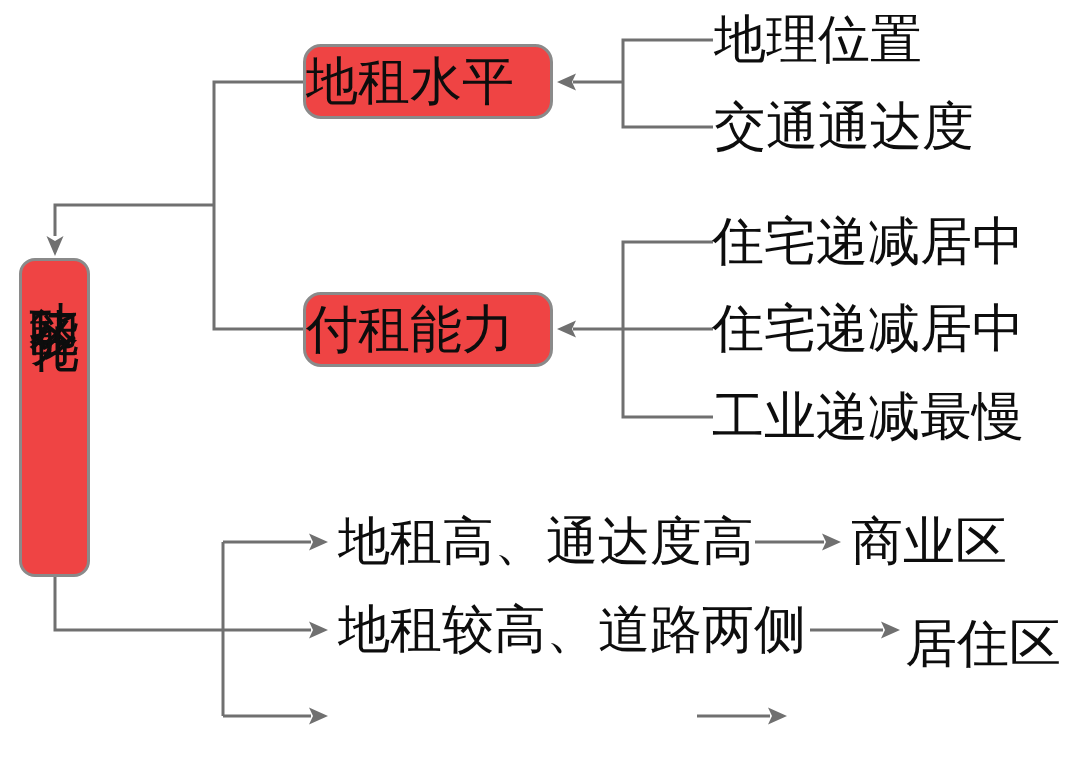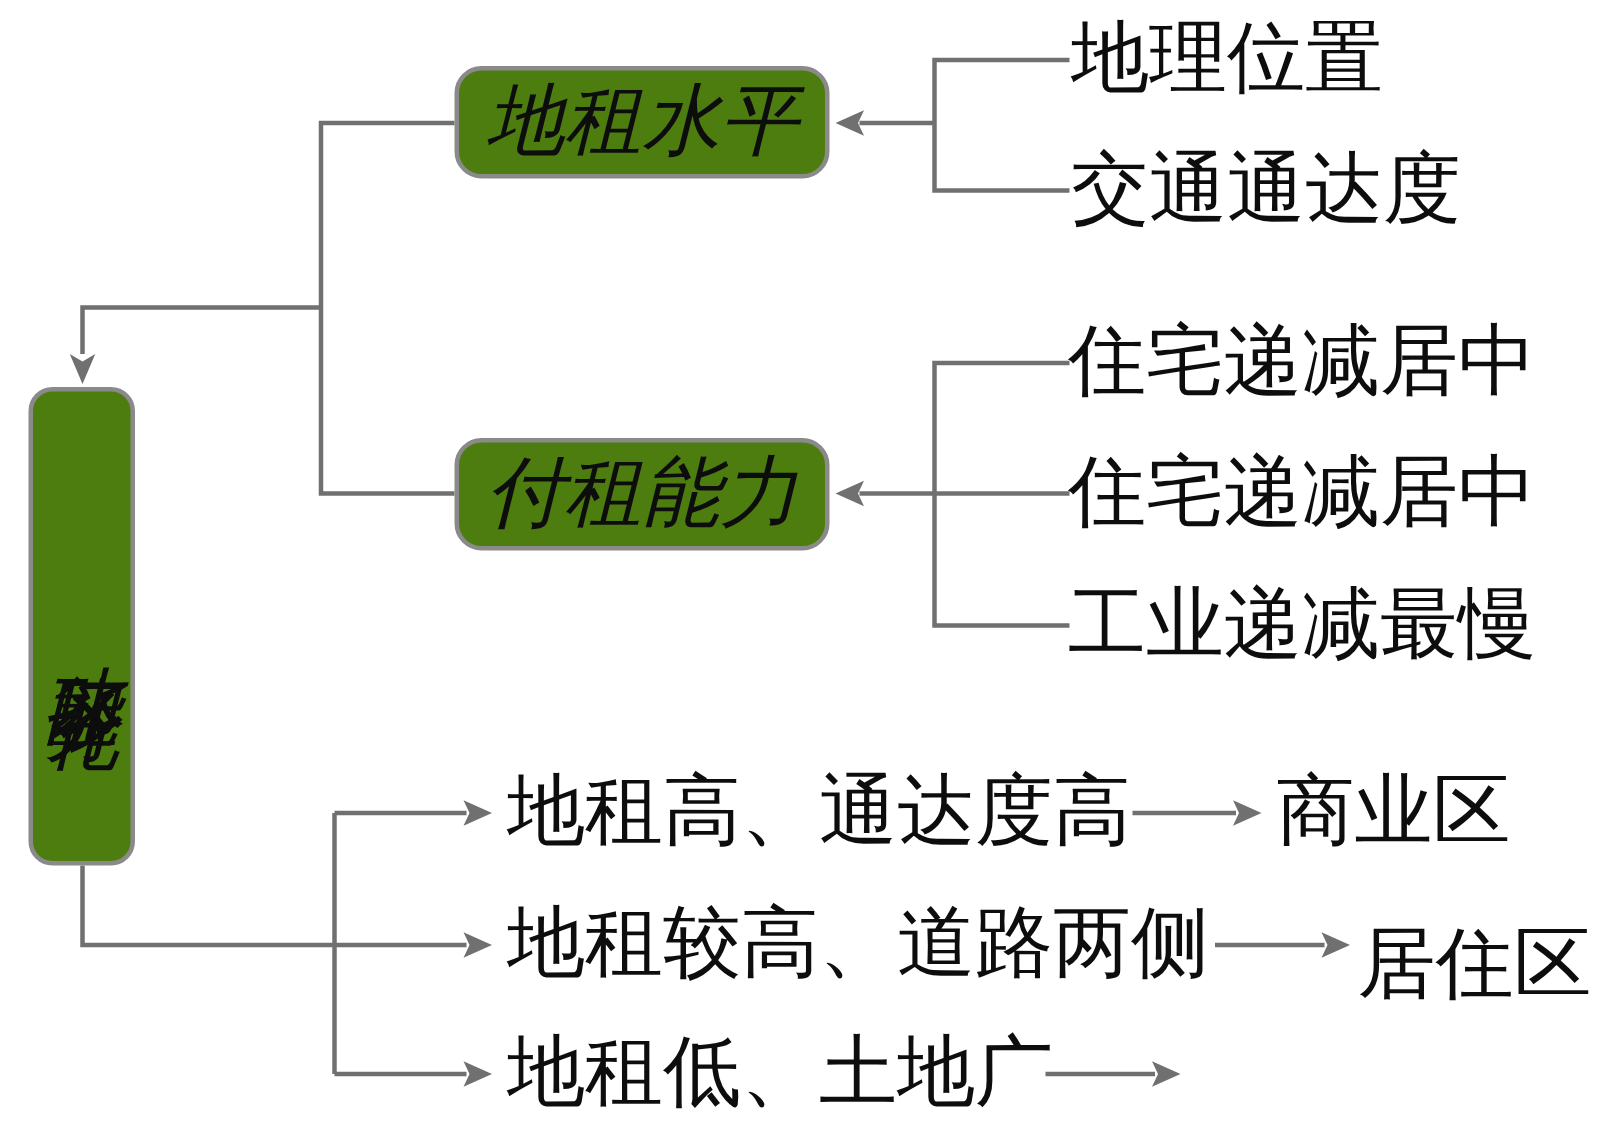--- a/index.html
+++ b/index.html
@@ -11,24 +11,24 @@
     color:var(--txt,#0d0d0d);
     overflow:hidden;
   }
   #wires{position:absolute;left:0;top:0;width:1080px;height:764px;}
   #wires path{fill:none;stroke:var(--line,#707070);stroke-width:3;}
   #wires polygon{fill:var(--line,#707070);stroke:none;}
   .node{
     position:absolute;
     border:3px solid var(--border,#8a8a8a);
     border-radius:18px;
-    background:#4d7c0f;
-    display:flex;align-items:center;justify-content:center;
+    background:#ef4444;
+    display:flex;align-items:center;
     box-sizing:border-box;
-    font-size:52px;line-height:1;white-space:nowrap;font-style:italic;
+    font-size:52px;line-height:1;white-space:nowrap;
   }
   .node.vertical{
     border-radius:16px;
     writing-mode:vertical-lr;
     text-orientation:upright;
     letter-spacing:6px;
     font-size:50px;
   }
   .txt{
     position:absolute;
@@ -99,15 +99,14 @@
   <div class="txt" style="left:712px;top:214px;">住宅递减居中</div>
   <div class="txt" style="left:712px;top:301px;">住宅递减居中</div>
   <div class="txt" style="left:712px;top:389px;">工业递减最慢</div>
 
   <div class="txt" style="left:338px;top:514px;text-align:right;">地租高、通达度高</div>
   <div class="txt" style="left:851px;top:514px;">商业区</div>
 
   <div class="txt" style="left:338px;top:602px;">地租较高、道路两侧</div>
   <div class="txt" style="left:905px;top:616px;">居住区</div>
 
-  <div class="txt" style="left:338px;top:688px;">地租低、土地广</div>
 
 </div>
 
 </body></html>

